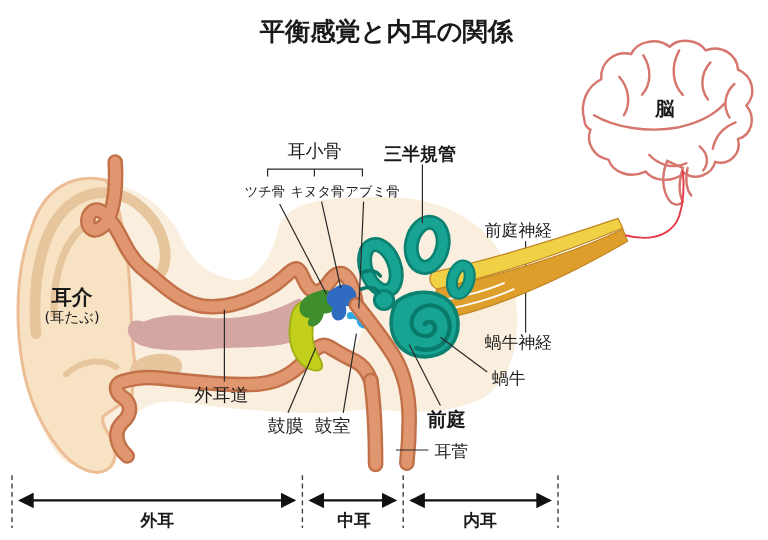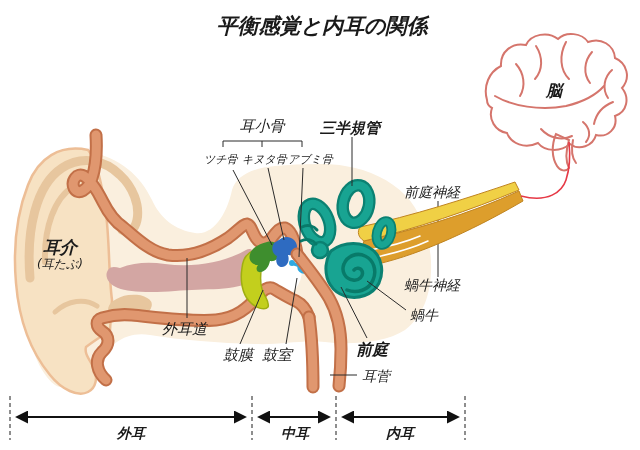--- a/index.html
+++ b/index.html
@@ -1,16 +1,16 @@
 <!DOCTYPE html>
 <html><head>
 <meta charset="utf-8">
 <style>
   html,body{margin:0;padding:0;background:#ffffff;}
-  .stage{width:640px;height:450px;position:relative;background:#fff;overflow:hidden;font-style:italic;}
+  .stage{width:640px;height:450px;position:relative;background:#fff;overflow:hidden;}
   .t{font-family:"DejaVu Sans","Liberation Sans",sans-serif;fill:#1a1a1a;}
   .b{font-weight:700;}
   .mid{text-anchor:middle;}
   .ld{stroke:#2a2a2a;stroke-width:1;fill:none;}
   .wo{stroke:#C27048;stroke-width:13;fill:none;stroke-linecap:round;}
   .wi{stroke:#E0976F;stroke-width:9;fill:none;stroke-linecap:round;}
   .pout{stroke:#EDBE96;stroke-width:2.5;}
   .fold{stroke:#E7C69E;fill:none;stroke-linecap:round;}
   .edo{stroke:#9FAE12;stroke-width:1.5;}
   .oss{stroke:none;}

